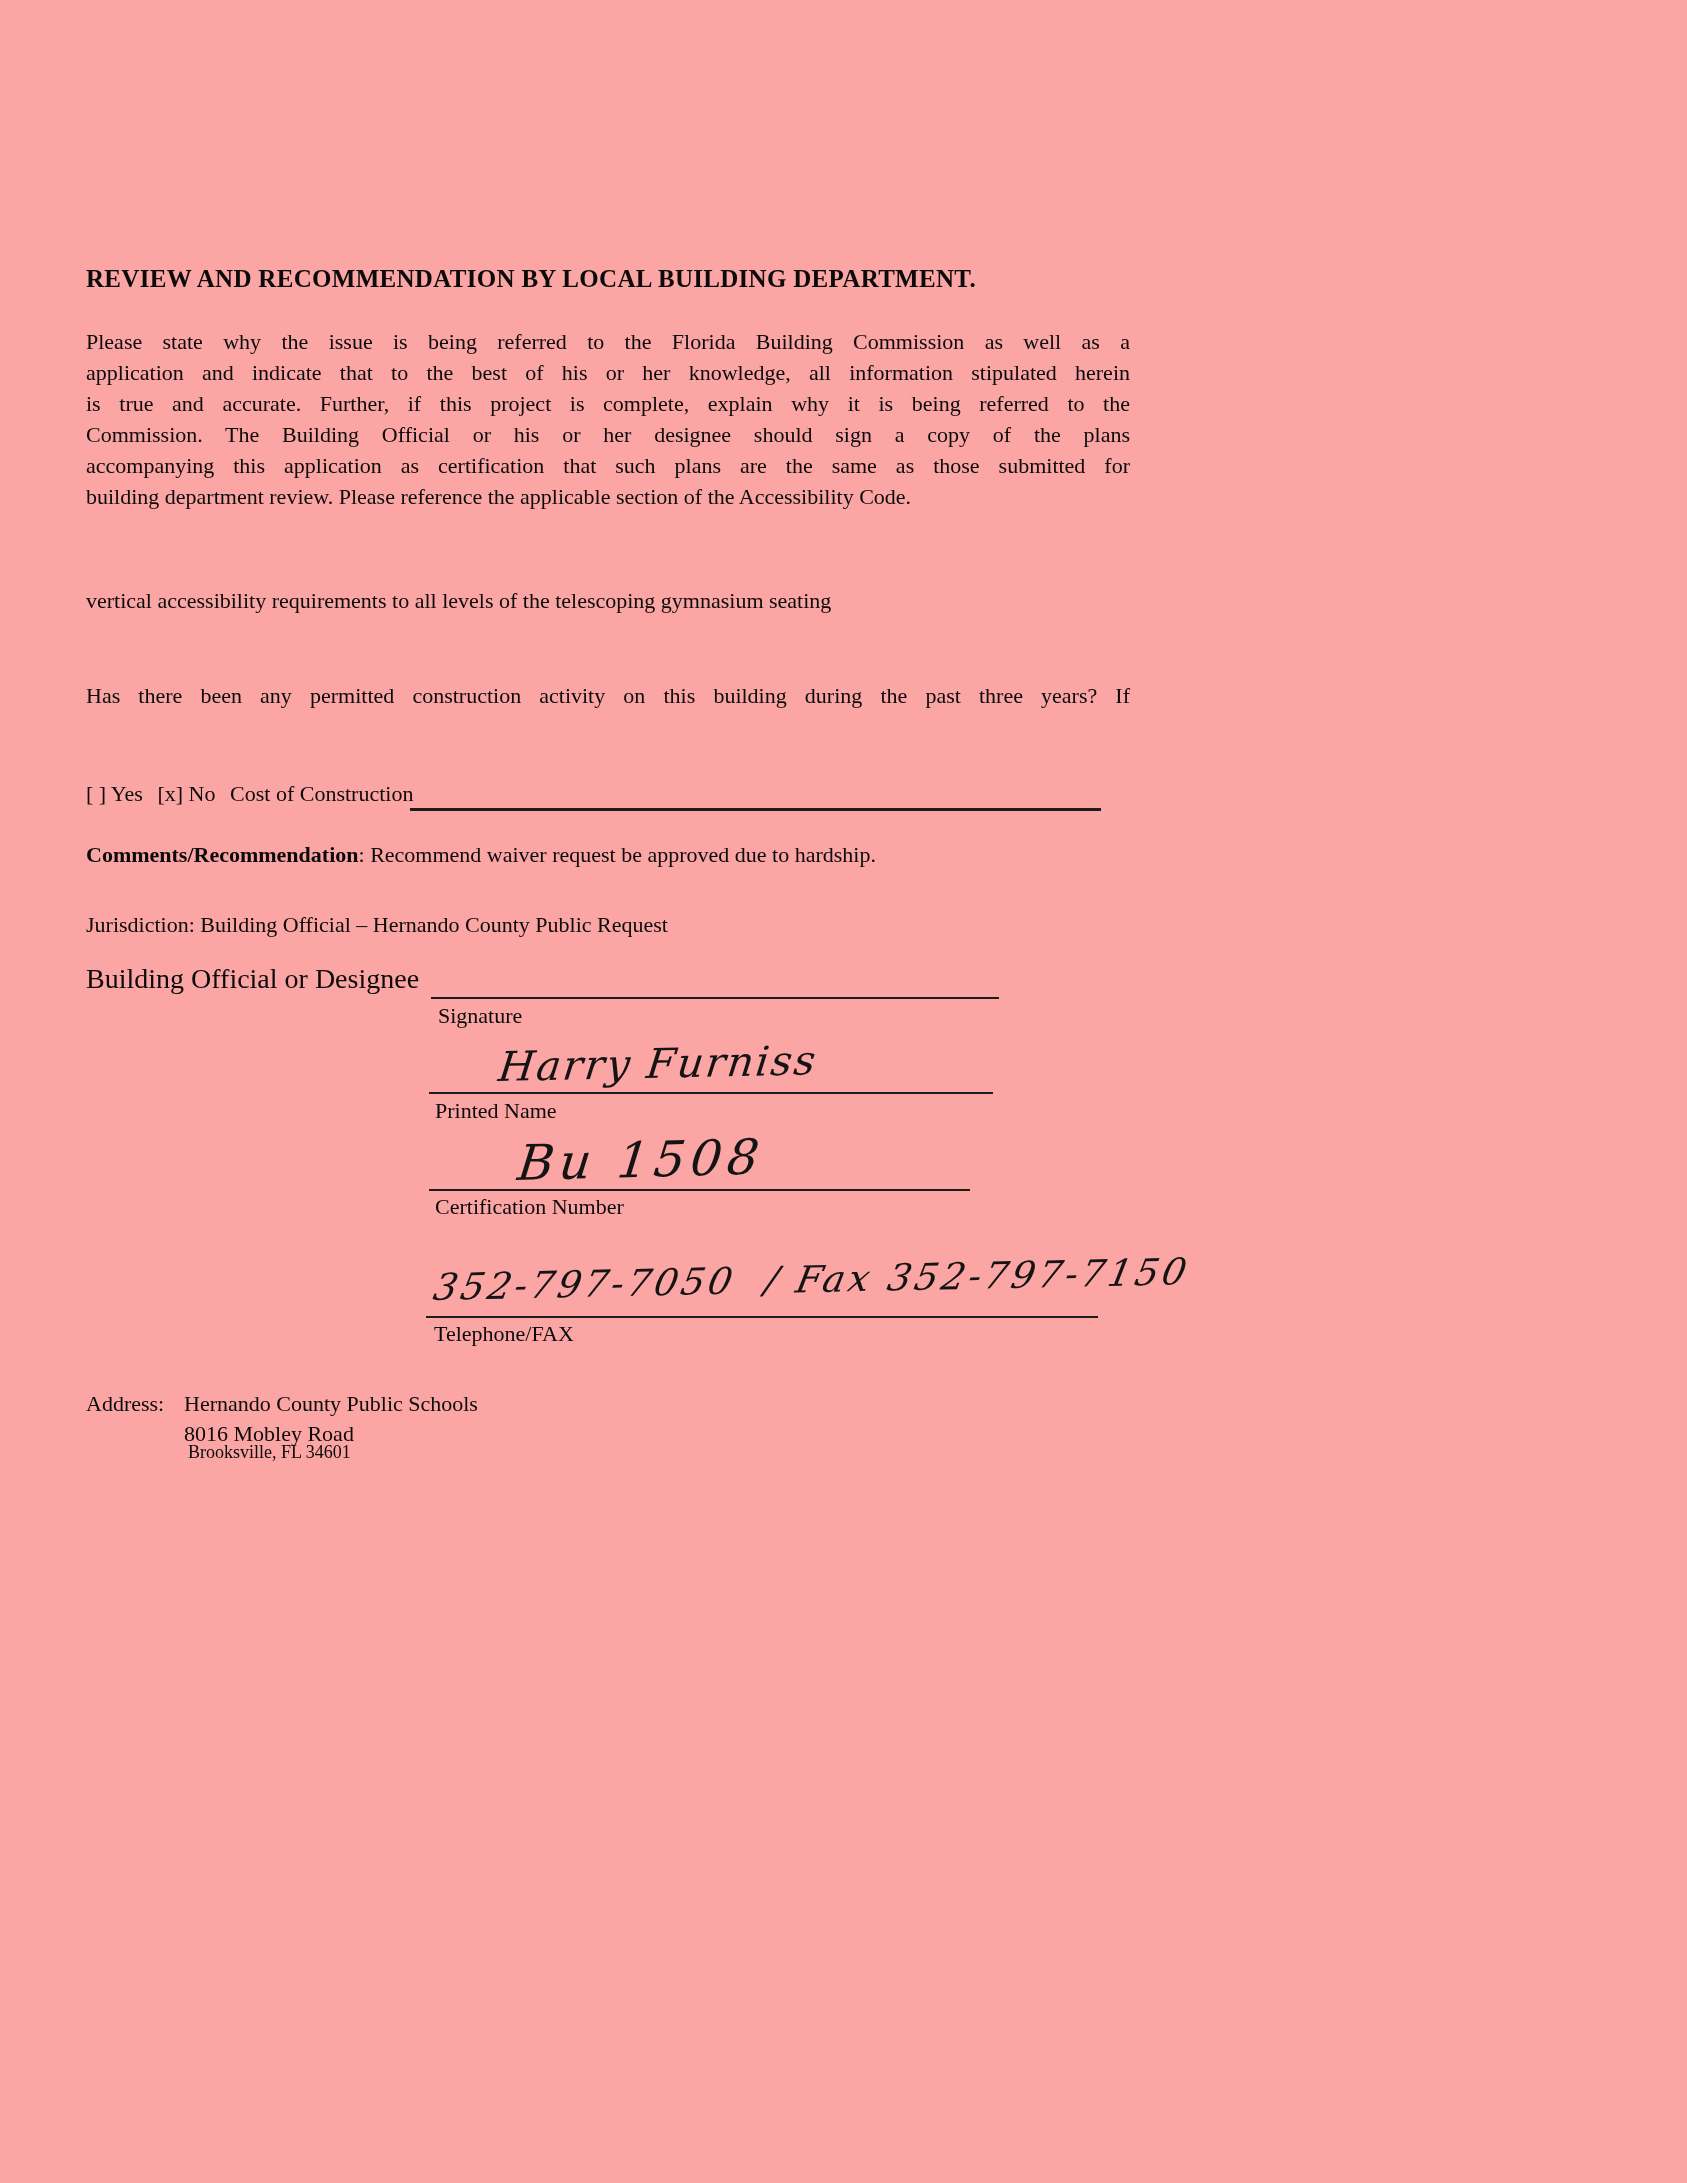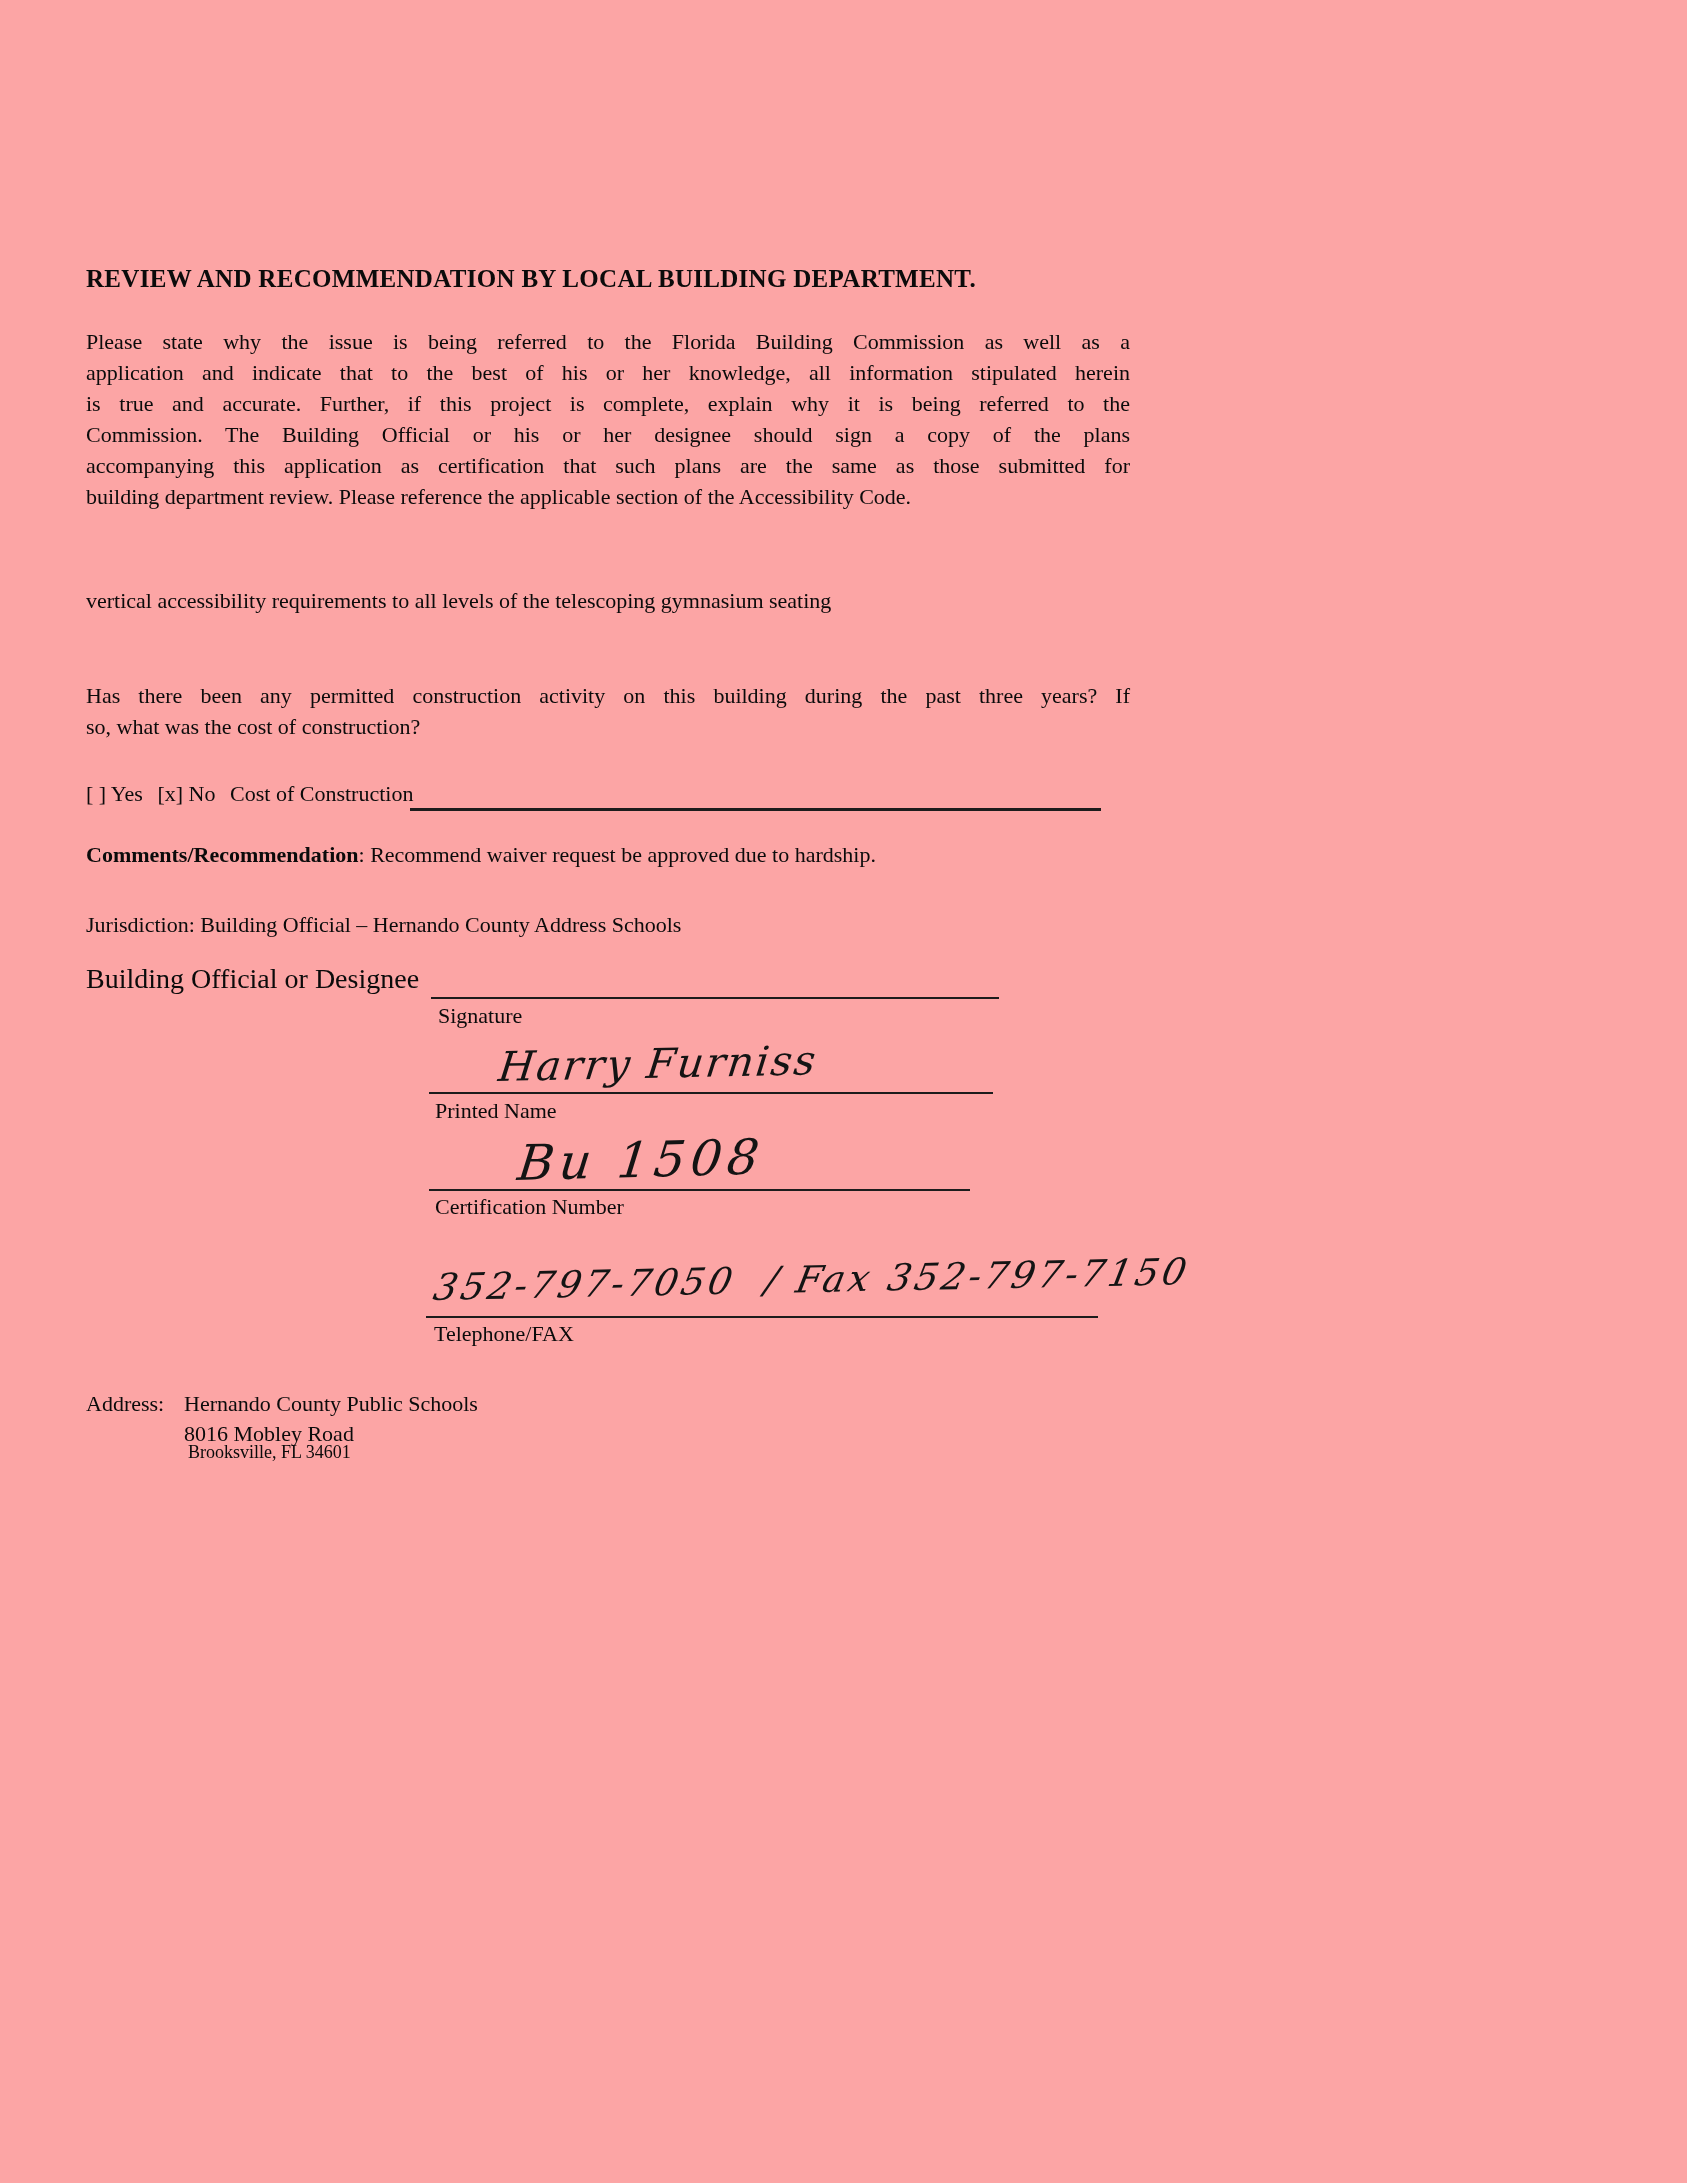--- a/index.html
+++ b/index.html
@@ -91,33 +91,32 @@
     <div class="jline">accompanying this application as certification that such plans are the same as those submitted for</div>
     <div class="lline">building department review.  Please reference the applicable section of the Accessibility Code.</div>
   </div>
 
   <div class="abs par" id="statute">
     <div class="lline">vertical accessibility requirements to all levels of the telescoping gymnasium seating</div>
   </div>
 
   <div class="abs par" id="question">
     <div class="jline">Has there been any permitted construction activity on this building during the past three years? If</div>
-    <div class="lline">so, what was the cost of construction?</div>
   </div>
 
   <div class="abs" id="costline">
     <span class="opt">[ ] Yes</span><span class="opt">[x] No</span><span>Cost of Construction</span>
   </div>
   <div class="abs uline" id="cost-underline"></div>
 
   <div class="abs" id="comments">
     <span class="bold">Comments/Recommendation</span><span>: Recommend waiver request be approved due to hardship.</span>
   </div>
 
-  <div class="abs" id="jurisdiction">Jurisdiction: Building Official – Hernando County Address Schools</div>
+  <div class="abs" id="jurisdiction">Jurisdiction: Building Official – Hernando County Public Request</div>
 
   <div class="abs" id="designee">Building Official or Designee</div>
 
   <div class="abs uline" id="sig-underline"></div>
   <div class="abs fieldlabel" id="sig-label">Signature</div>
 
   <div class="abs hand" id="printed-hand">Harry Furniss</div>
   <div class="abs uline" id="printed-underline"></div>
   <div class="abs fieldlabel" id="printed-label">Printed Name</div>
 

